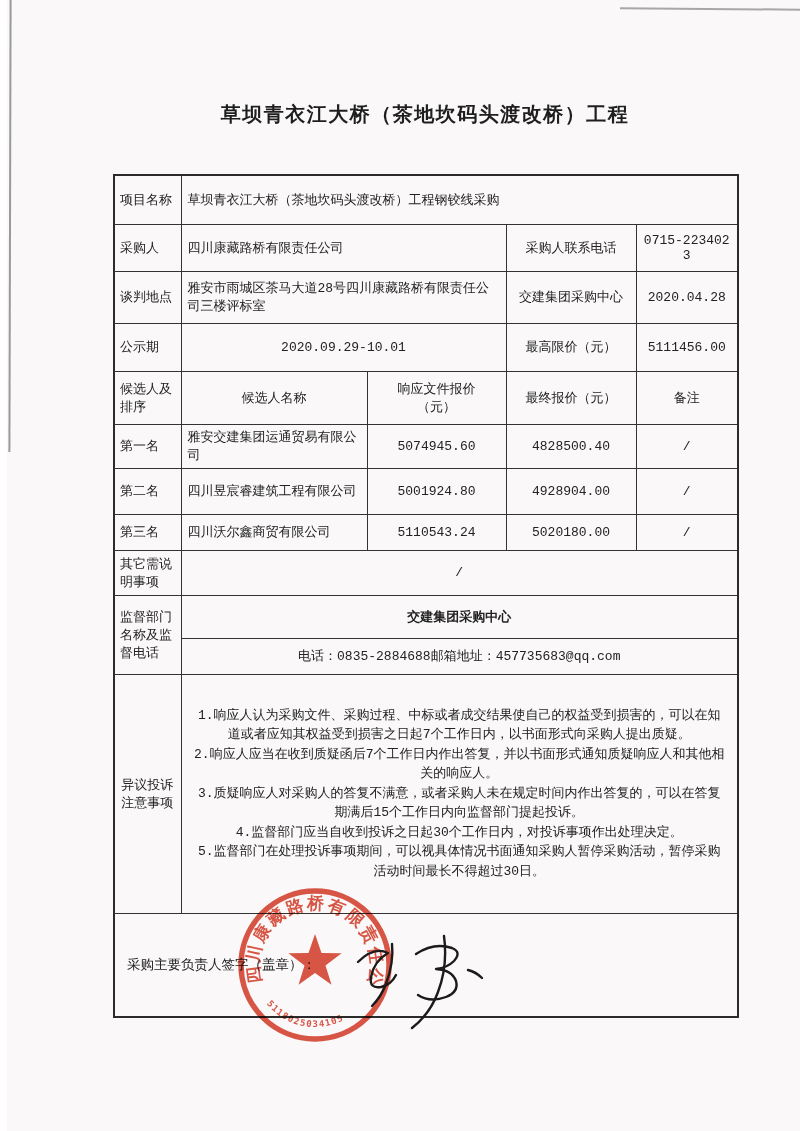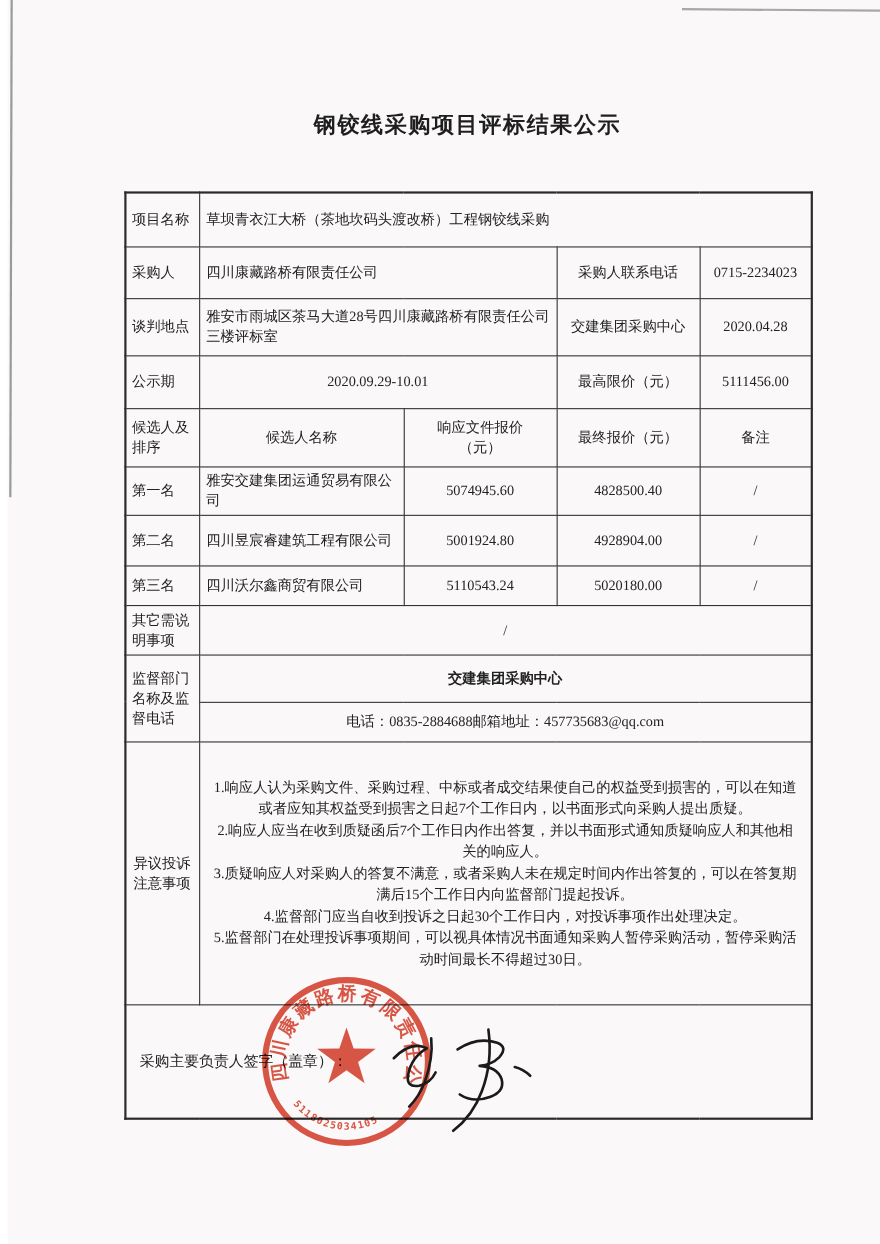--- a/index.html
+++ b/index.html
@@ -21,21 +21,21 @@
   .title-line{font-size:20px;letter-spacing:1.5px;line-height:28px;}
   .title-line + .title-line{margin-top:15px;}
   
   .doc-table{position:absolute;left:113px;top:174px;width:624px;border-collapse:collapse;table-layout:fixed;}
   .doc-table td,.doc-table th{
     border:1.6px solid #333;
     font-size:13px;font-weight:400;
     padding:3px 6px;vertical-align:middle;
     color:#222;word-break:break-all;
   }
-  .doc-table{border:2px solid #2b2b2b;}
+  .doc-table{border:2px solid #2b2b2b;font-family:Liberation Mono, monospace;}
   td.lab{padding-left:5px;text-align:left;}
   td.ctr{text-align:center;}
   td.lft{text-align:left;}
   .prewrap{white-space:pre-line;}
   td.complaint-cell{padding:21px 10px;line-height:1.5;text-align:center;}
   .complaint-item{margin:0;}
   td.sign-cell{padding-left:12px;font-size:13.5px;}
   
   .seal{position:absolute;left:230px;top:878px;width:170px;height:175px;opacity:.88;mix-blend-mode:multiply;pointer-events:none;}
   .signature{position:absolute;left:340px;top:918px;width:170px;height:115px;pointer-events:none;}
@@ -43,21 +43,21 @@
 </head>
 <body>
 
 <div class="page">
 
   <div class="edge-strip"></div>
   <div class="scan-line-left"></div>
   <div class="scan-line-top"></div>
 
   <div class="title-wrap">
-    <div class="title-line">钢铰线采购项目评标结果公示</div>
+    <div class="title-line">草坝青衣江大桥（茶地坎码头渡改桥）工程</div>
   </div>
 
   <table class="doc-table">
     <colgroup>
       <col style="width:67px">
         <col style="width:186px">
         <col style="width:139px">
         <col style="width:130px">
         <col style="width:102px">
     </colgroup>

